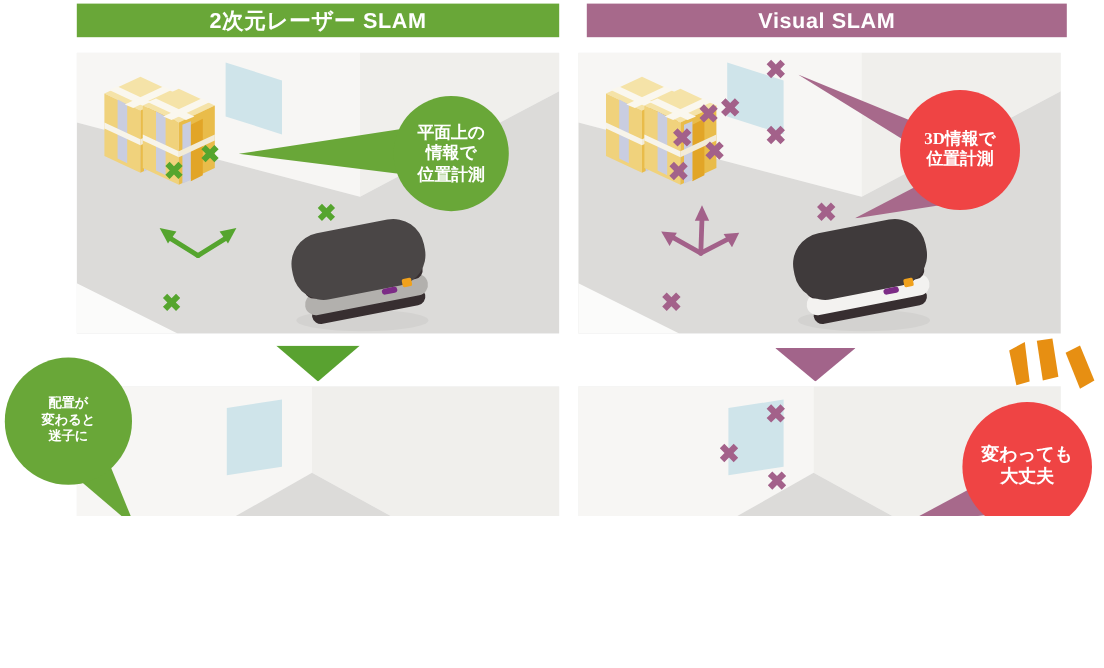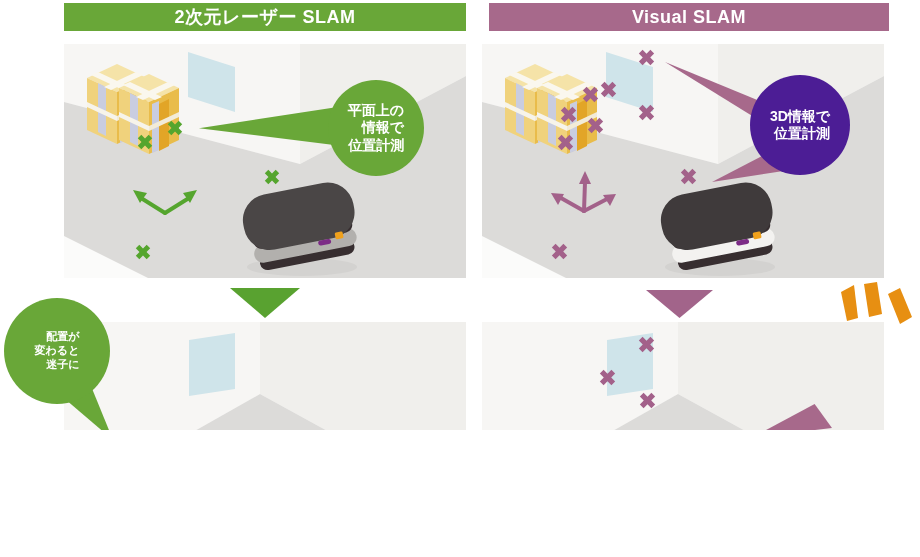--- a/index.html
+++ b/index.html
@@ -13,24 +13,24 @@
   }
   #hdr-laser{left:64px;top:3px;width:402px;background:#69a738;}
   #hdr-visual{left:489px;top:3px;width:400px;background:#a7698b;}
   .panel-frame{position:absolute;border:1px solid #ecebe9;box-sizing:border-box;z-index:0;}
   #scene-svg{position:absolute;left:0;top:0;z-index:1;}
   .tri{position:absolute;z-index:2;clip-path:polygon(0 0,100% 0,50% 100%);}
   #tri-laser{left:230px;top:288px;width:70px;height:30px;background:#59a230;}
   #tri-visual{left:646px;top:290px;width:67px;height:28px;background:#a2648a;}
   .bubble{
     position:absolute;border-radius:50%;display:flex;align-items:center;justify-content:center;
-    text-align:right;color:#fff;font-weight:700;white-space:pre-line;z-index:4;line-height:1.25;
+    text-align:center;color:#fff;font-weight:700;white-space:pre-line;z-index:4;line-height:1.25;
   }
   .bubble.green{background:#69a738;}
-  .bubble.purple{background:#4c1d95;}
+  .bubble.purple{background:#ef4444;font-family:Liberation Serif, serif;}
   #bub-tl{left:328px;top:80px;width:96px;height:96px;font-size:14px;}
   #bub-tr{left:750px;top:75px;width:100px;height:100px;font-size:14px;}
   #bub-bl{left:4px;top:298px;width:106px;height:106px;font-size:11px;}
   #bub-br{left:802px;top:335px;width:108px;height:108px;font-size:15px;}
   .tail{position:absolute;z-index:3;}
   #tail-tl{left:196px;top:103px;width:148px;height:45px;background:#69a738;
     clip-path:polygon(2% 56%,99% 7%,100% 96%);}
   #tail-tr1{left:665px;top:62px;width:113px;height:70px;background:#a7698b;
     clip-path:polygon(0% 0%,86% 57%,100% 100%);}
   #tail-tr2{left:712px;top:152px;width:78px;height:30px;background:#a7698b;
@@ -256,16 +256,20 @@
   </div>
 
   <div class="tail" id="tail-bl"></div>
   <div class="bubble green" id="bub-bl">
     <span>配置が
 変わると
 迷子に</span>
   </div>
 
   <div class="tail" id="tail-br"></div>
+  <div class="bubble purple" id="bub-br">
+    <span>変わっても
+大丈夫</span>
+  </div>
 
   <div id="qmark">?</div>
 
 </div>
 
 </body></html>

